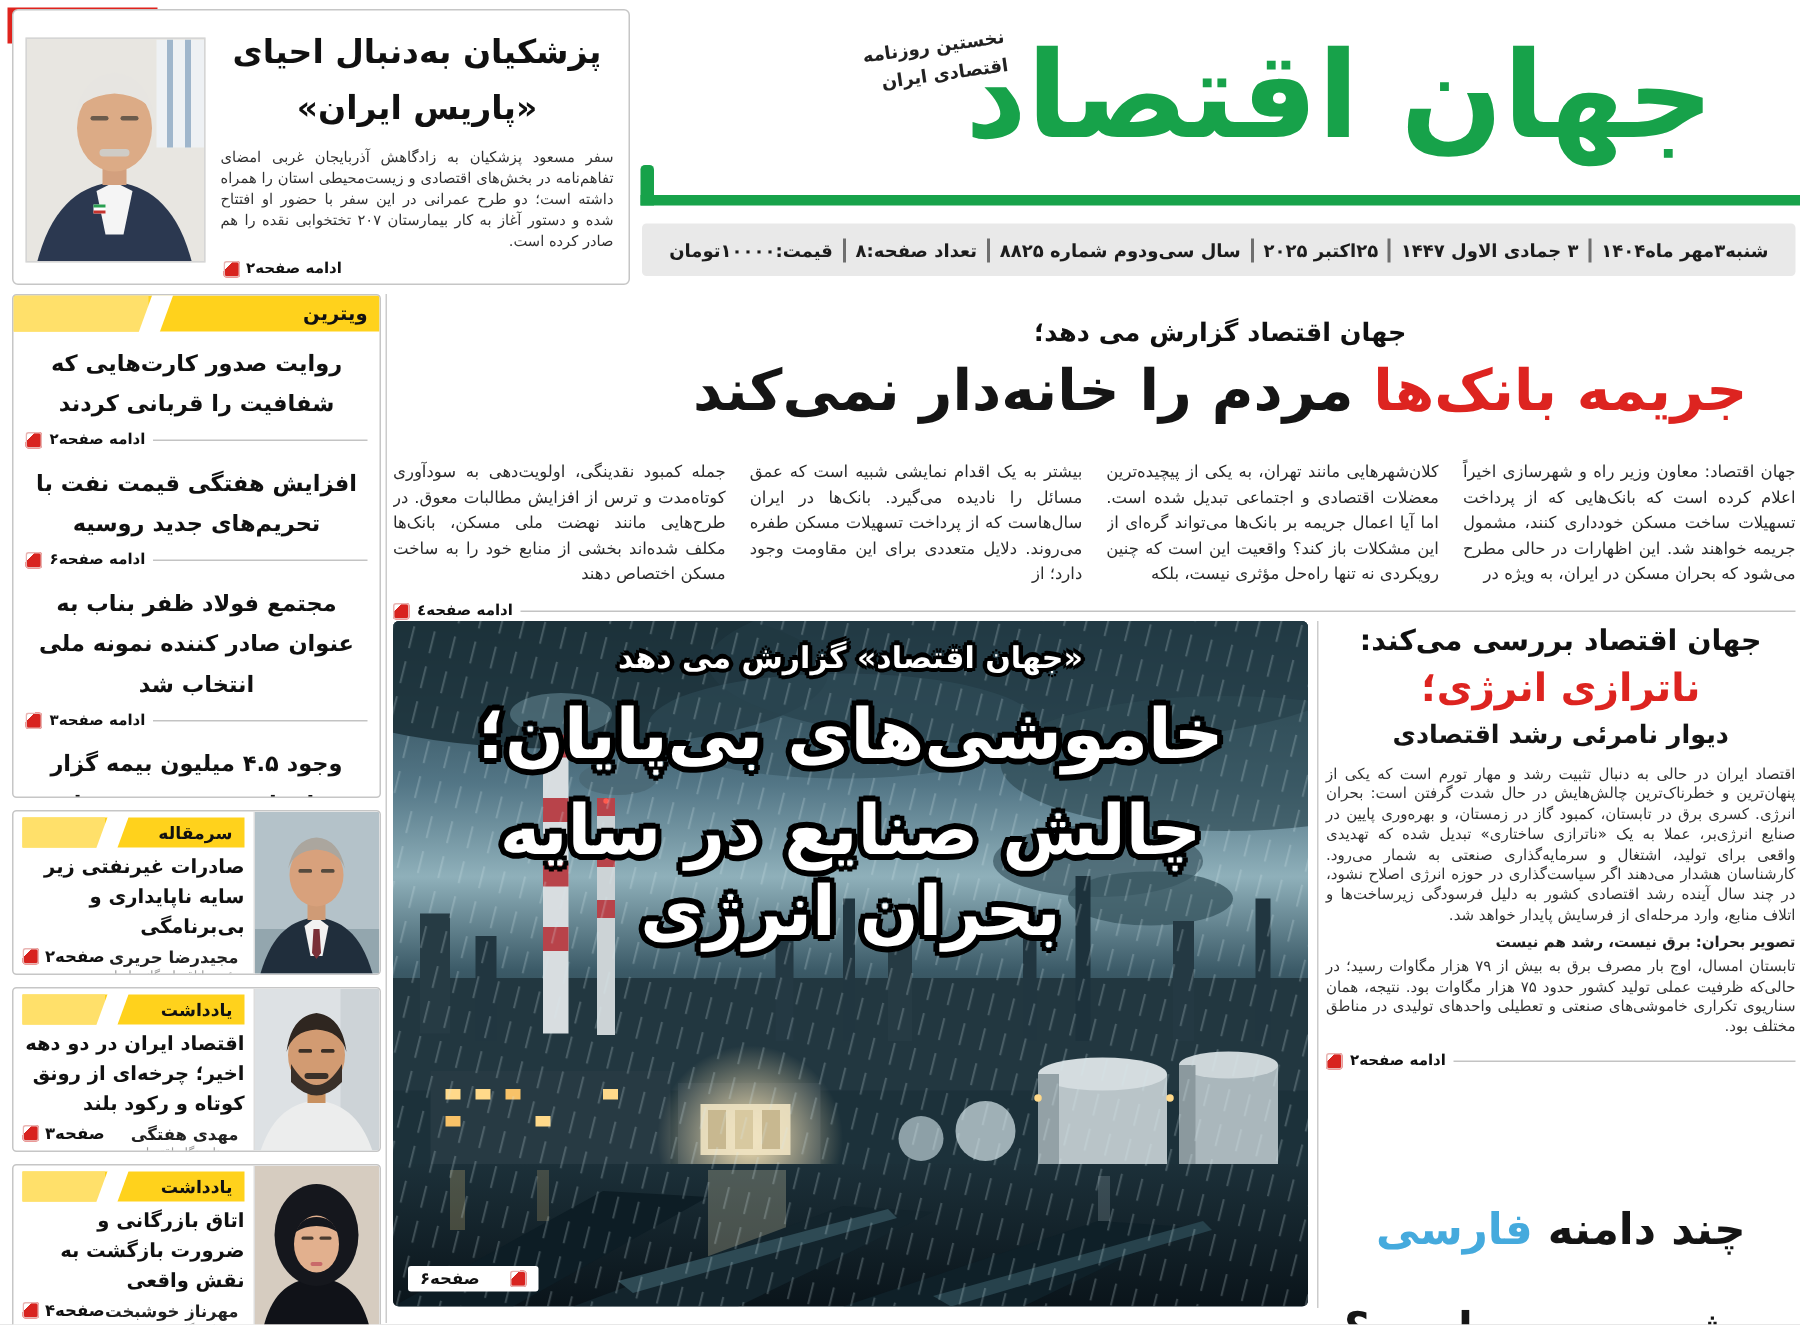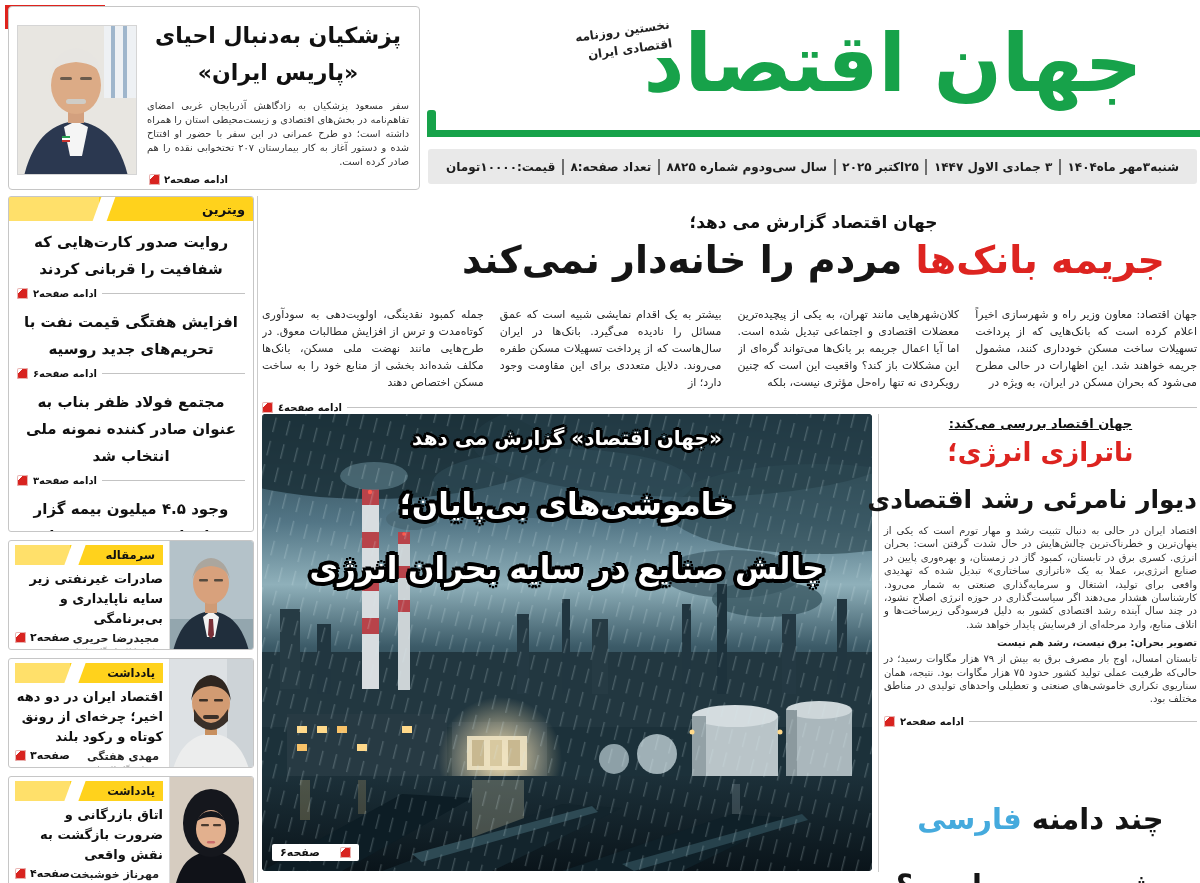--- a/index.html
+++ b/index.html
@@ -52,33 +52,33 @@
   .mr-text{ font-size:10px; font-weight:bold; color:#111; white-space:nowrap; }
   .pg-icon{ width:11px; height:11px; border-radius:2px; flex:0 0 auto;
     background:linear-gradient(135deg, #ffffff 30%, #d8231f 30%); box-shadow:0 0 0 1px #e9b5b3 inset; }
   
   .photo{ position:absolute; left:262px; top:414px; width:610px; height:457px;
     border-radius:4px; overflow:hidden; background:#1c313a; }
   .photo svg.scene{ position:absolute; inset:0; }
   .ph-kicker{ position:absolute; top:12px; left:0; right:0; text-align:center;
     font-size:20px; font-weight:bold; color:#fff;
     text-shadow:-2px -2px 0 #000, 2px -2px 0 #000, -2px 2px 0 #000, 2px 2px 0 #000, 0 -3px 0 #000, 0 3px 0 #000, -3px 0 0 #000, 3px 0 0 #000; }
-  .ph-line{ position:absolute; left:0; right:0; text-align:center; font-size:31px; font-weight:bold; color:#fff;
-    text-shadow:-3px -3px 0 #000, 3px -3px 0 #000, -3px 3px 0 #000, 3px 3px 0 #000, 0 -4px 0 #000, 0 4px 0 #000, -4px 0 0 #000, 4px 0 0 #000;margin-top:24px; }
+  .ph-line{ position:absolute; left:0; right:0; text-align:center; font-size:46px; font-weight:bold; color:#fff;
+    text-shadow:-3px -3px 0 #000, 3px -3px 0 #000, -3px 3px 0 #000, 3px 3px 0 #000, 0 -4px 0 #000, 0 4px 0 #000, -4px 0 0 #000, 4px 0 0 #000; }
   .ph-line1{ top:48px; }
   .ph-line2{ top:112px; }
   .ph-badge{ position:absolute; left:10px; bottom:10px; background:#fff; border-radius:2px;
     padding:2px 8px; display:flex; align-items:center; gap:20px; font-size:11px; font-weight:bold; color:#111; }
   
   .vrule{ position:absolute; width:1px; background:#cccccc; }
   
   .rightcol{ position:absolute; left:884px; top:416px; width:313px; }
-  .rc-kicker{ text-align:center; font-size:13px; font-weight:600; color:#111;text-decoration:underline; }
+  .rc-kicker{ text-align:center; font-size:19px; font-weight:600; color:#111; }
   .rc-title-red{ text-align:center; font-size:26px; font-weight:bold; color:#dd2420; margin-top:6px; white-space:nowrap; }
-  .rc-title-black{ text-align:center; font-size:25px; font-weight:bold; color:#151515; margin-top:18px; white-space:nowrap; }
+  .rc-title-black{ text-align:center; font-size:17px; font-weight:bold; color:#151515; margin-top:6px; white-space:nowrap; }
   .rc-body{ font-size:10px; line-height:1.34; text-align:justify; color:#333; margin-top:10px; }
   .rc-subhead{ font-size:10px; line-height:1.5; color:#222; font-weight:600; margin-top:4px; }
   .rc-more{ margin-top:8px; }
   .domain-story{ position:absolute; left:884px; top:774px; width:313px; }
   .d-line{ text-align:center; font-size:29px; font-weight:bold; color:#151515; line-height:1.45; white-space:nowrap;margin-top:24px; }
   .d-line .blue{ color:#45aadd; }
   .d-more{ margin-top:10px; }
   
   .sidebar{ position:absolute; left:8px; top:196px; width:246px; }
   .box{ border:1px solid #c6c6c6; border-radius:3px; background:#fff; overflow:hidden; }

